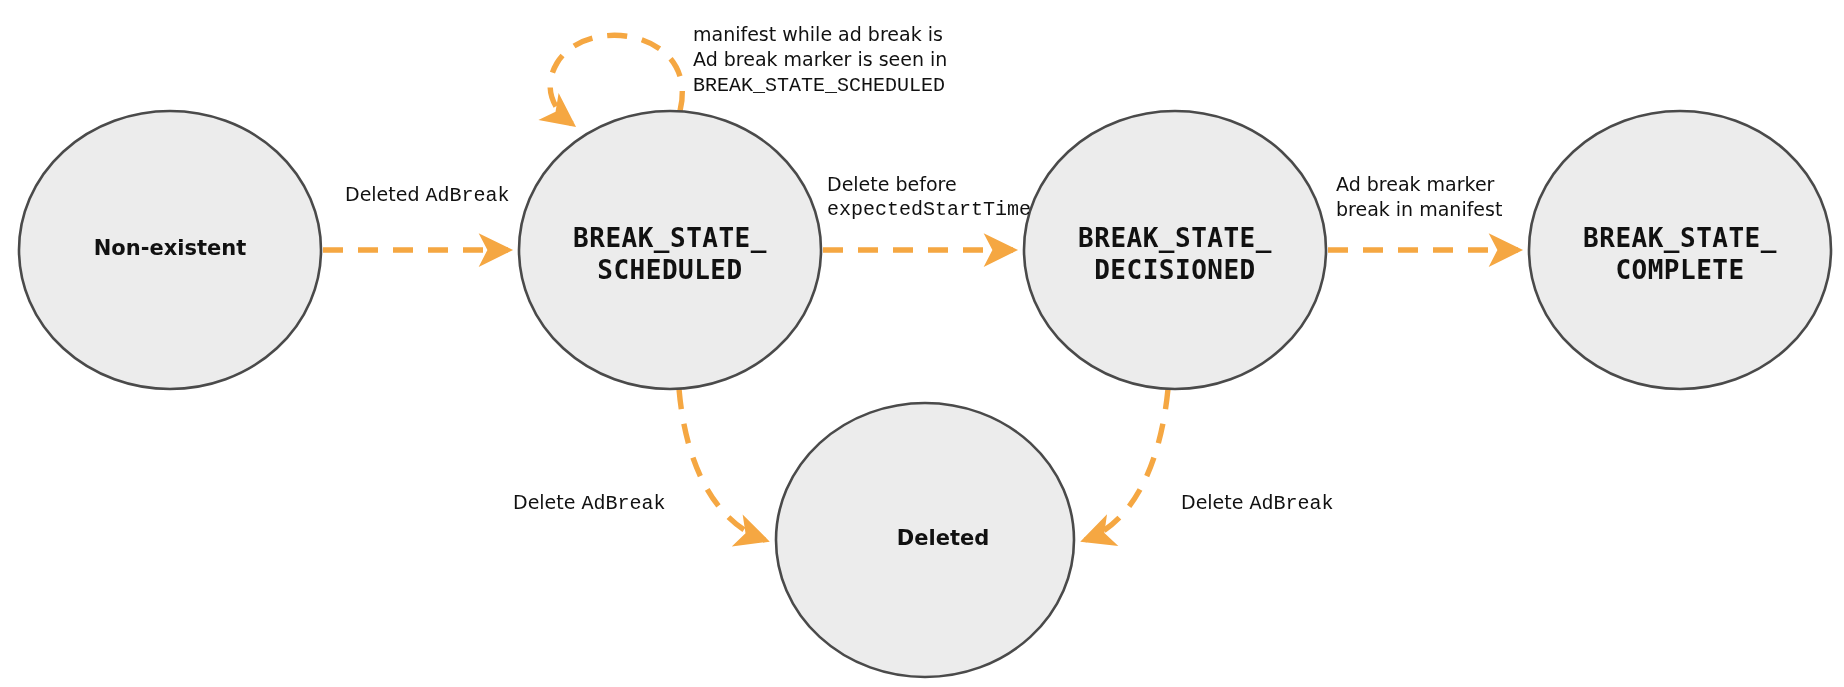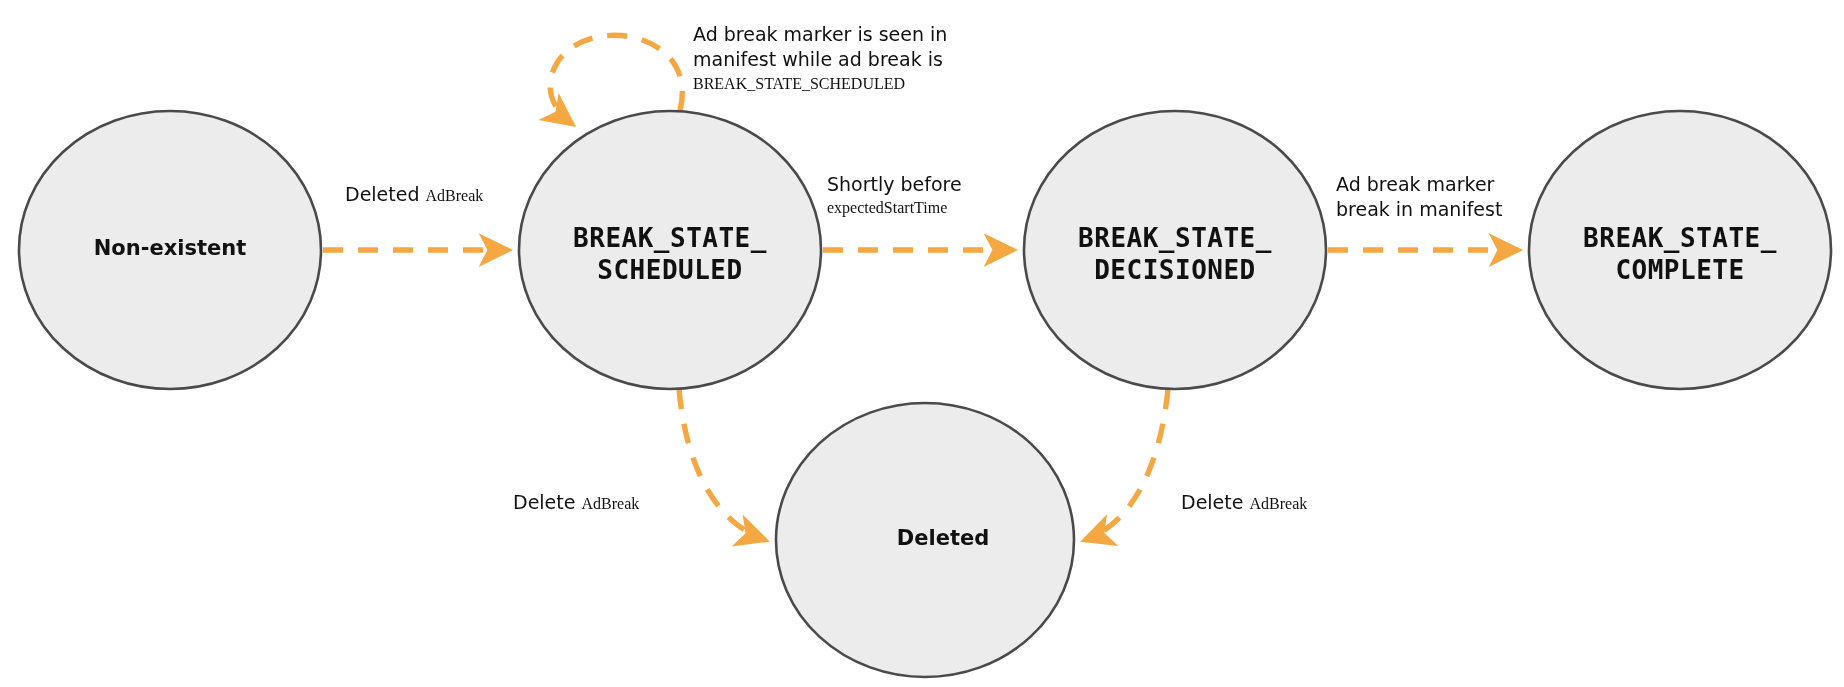--- a/index.html
+++ b/index.html
@@ -13,22 +13,22 @@
   }
   .nl-mono{font-family:"DejaVu Sans Mono","Liberation Mono",monospace;
            font-weight:700;font-size:26px;letter-spacing:0.5px;}
   .nl-sans{font-family:"DejaVu Sans","Liberation Sans",sans-serif;
            font-weight:700;font-size:21px;}
   .edge-label{
       position:absolute;color:#111111;line-height:1.34;
       font-size:19px;white-space:nowrap;
   }
   .el-sans{font-family:"DejaVu Sans","Liberation Sans",sans-serif;font-weight:400;}
-  .el-mono{font-family:Liberation Serif, serif;
-           font-weight:400;font-size:16px;letter-spacing:0px;}
+  .el-mono{font-family:Liberation Mono, monospace;
+           font-weight:400;font-size:20px;letter-spacing:0px;}
   .lbl-line{display:block;}
 </style>
 </head>
 <body>
 
 <div id="stage">
 
   <svg class="layer" viewBox="0 0 1844 687" xmlns="http://www.w3.org/2000/svg">
     <defs>
       <marker id="arrow" viewBox="0 0 12 12" refX="9.5" refY="6" markerWidth="7.5" markerHeight="7.5" orient="auto-start-reverse">
@@ -71,27 +71,27 @@
   <div class="node-label nl-mono" style="left:1530px;top:223px;width:300px;">BREAK_STATE_
 COMPLETE</div>
 
   <div class="node-label nl-sans" style="left:775px;top:526px;width:336px;">Deleted</div>
 
   <div class="edge-label" style="left:345px;top:182px;">
     <span class="el-sans">Deleted </span><span class="el-mono">AdBreak</span>
   </div>
 
   <div class="edge-label" style="left:693px;top:22px;">
+    <span class="lbl-line el-sans">manifest while ad break is</span>
     <span class="lbl-line el-sans">Ad break marker is seen in</span>
-    <span class="lbl-line el-sans">manifest while ad break is</span>
     <span class="lbl-line el-mono">BREAK_STATE_SCHEDULED</span>
   </div>
 
   <div class="edge-label" style="left:827px;top:172px;">
-    <span class="lbl-line el-sans">Shortly before</span>
+    <span class="lbl-line el-sans">Delete before</span>
     <span class="lbl-line el-mono">expectedStartTime</span>
   </div>
 
   <div class="edge-label" style="left:1336px;top:172px;">
     <span class="lbl-line el-sans">Ad break marker</span>
     <span class="lbl-line el-sans">break in manifest</span>
   </div>
 
   <div class="edge-label" style="left:513px;top:490px;">
     <span class="el-sans">Delete </span><span class="el-mono">AdBreak</span>

